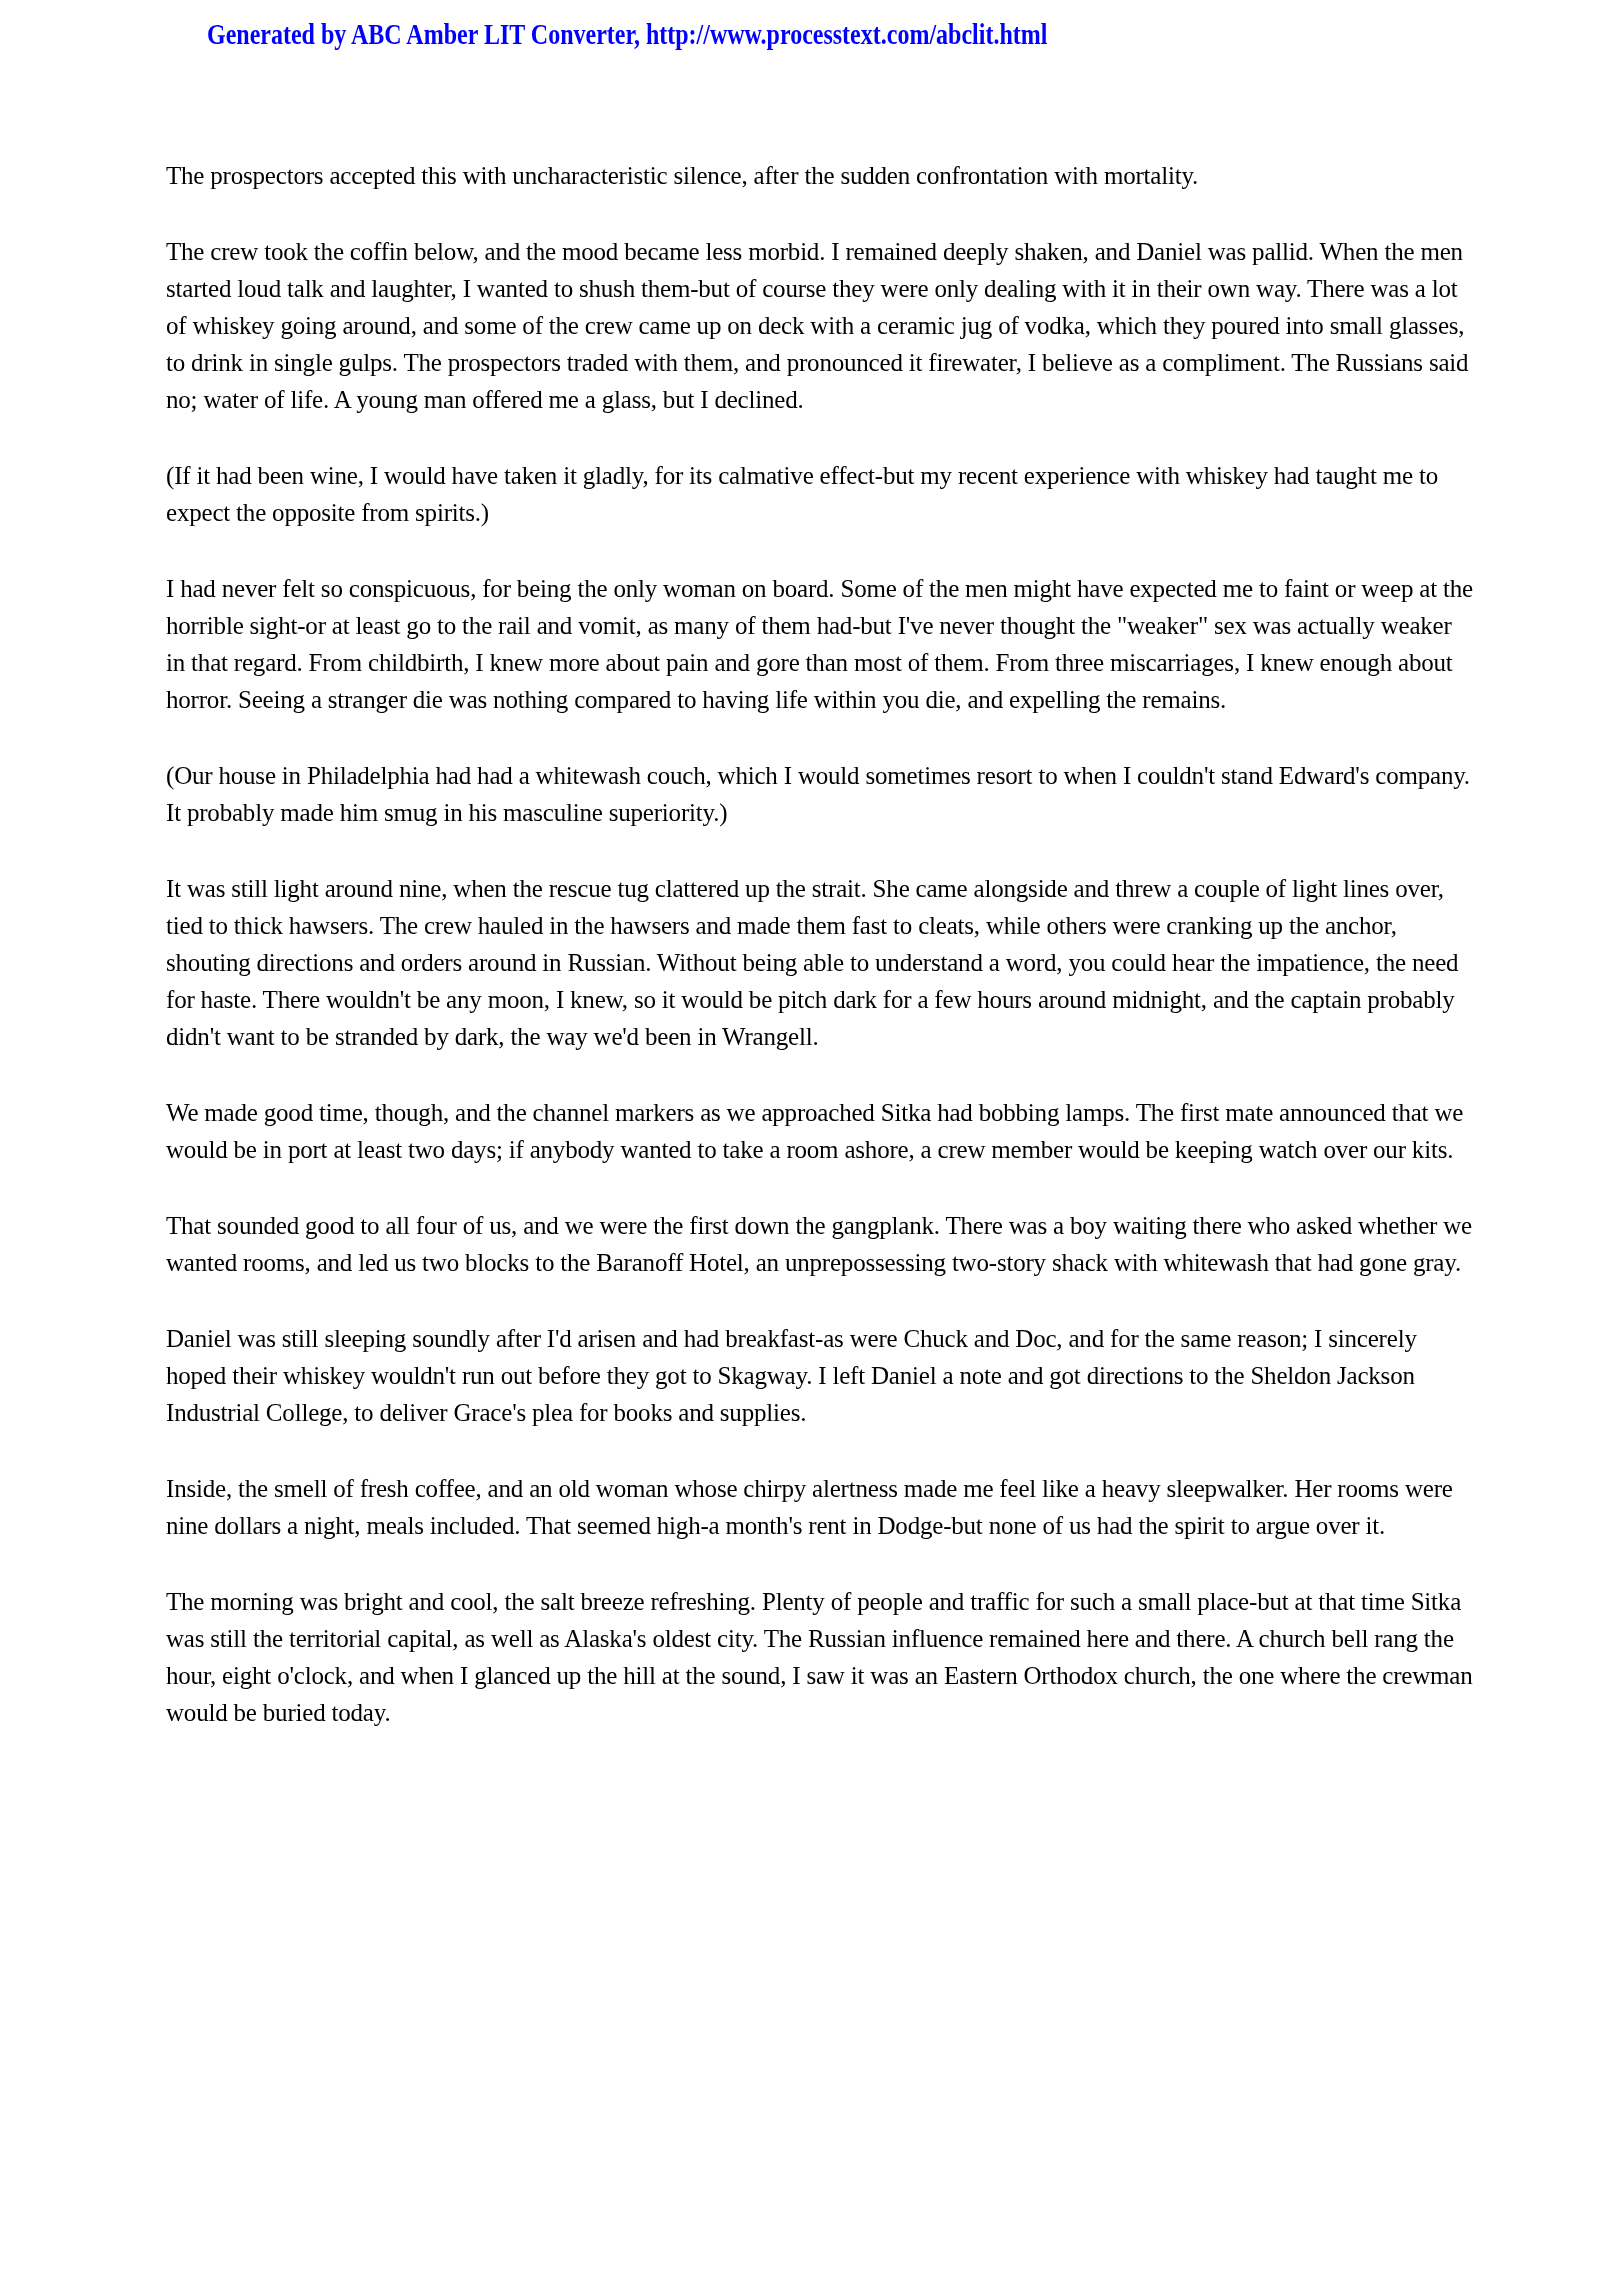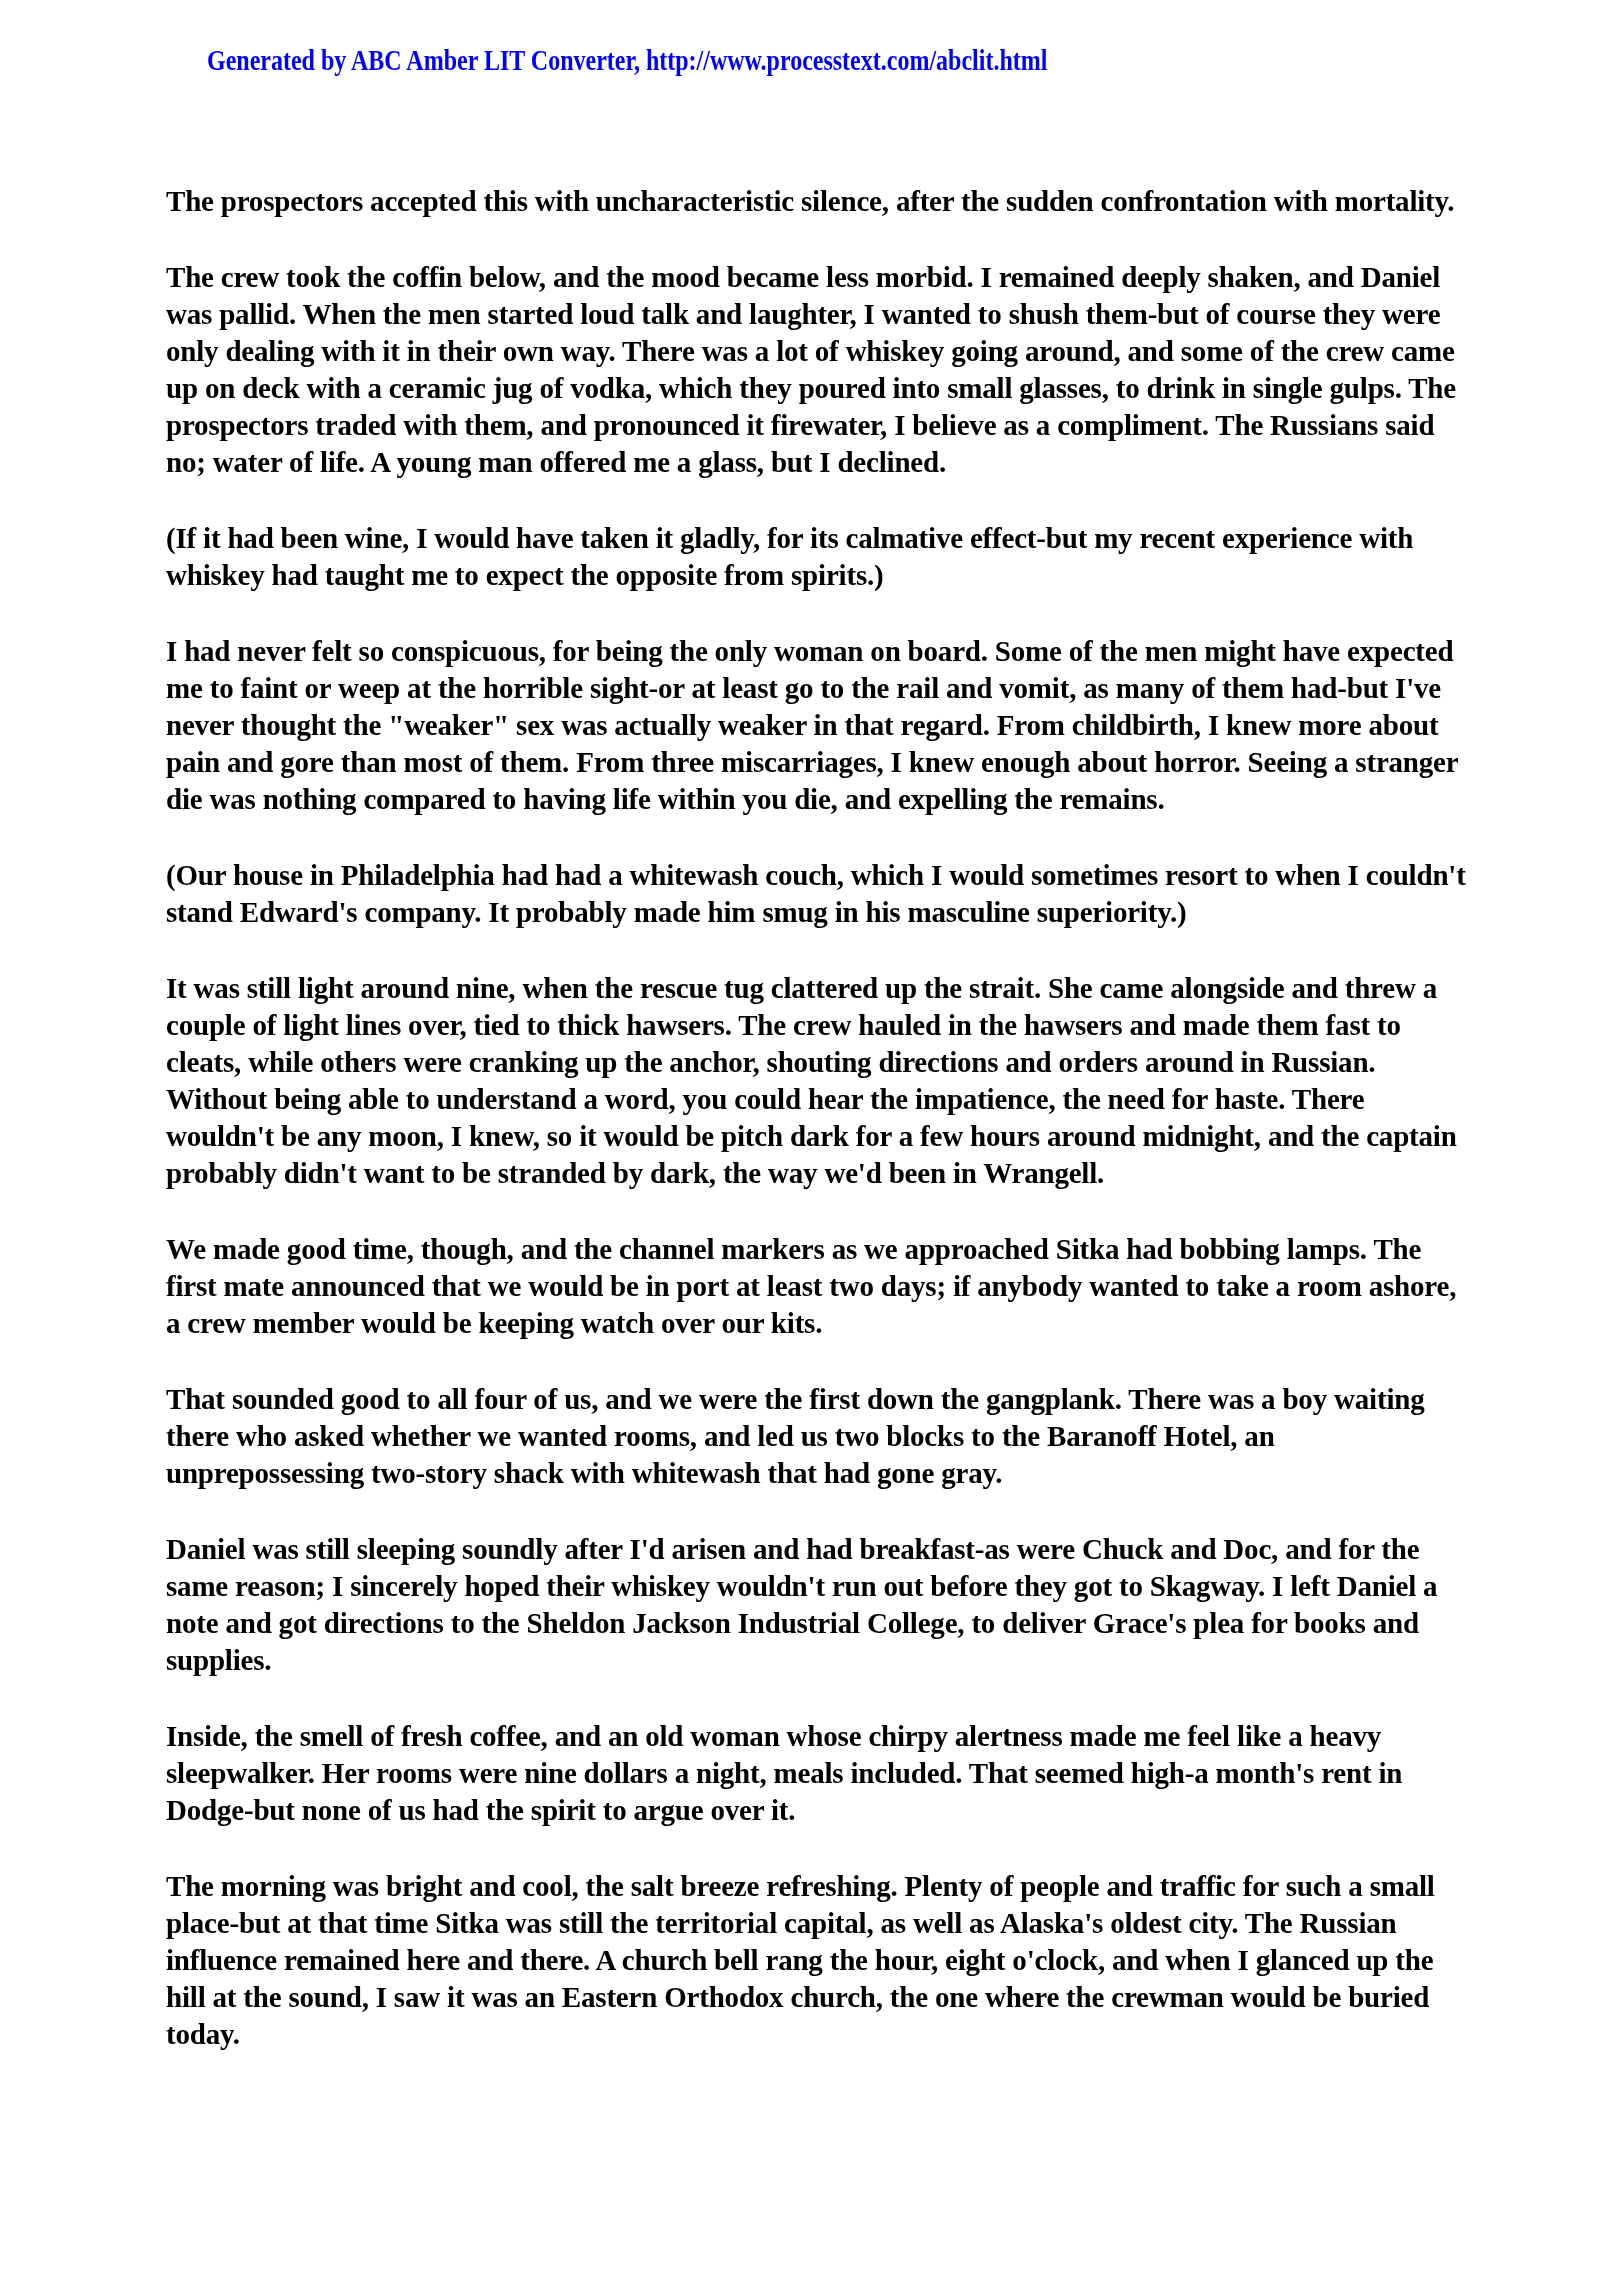--- a/index.html
+++ b/index.html
@@ -9,21 +9,21 @@
   }
   .page {
     position: relative;
     width: 1622px;
     height: 2295px;
     background: var(--page-bg, #ffffff);
     overflow: hidden;
     font-family: "Liberation Serif", serif;
   }
   .header {
-    padding-top: 42px;
+    padding-top: 16px;
     white-space: nowrap;
   }
   .banner-link {
     display: inline-block;
     margin-left: 207px;
     transform: scaleX(0.8);
     transform-origin: left center;
     font-family: "Liberation Serif", serif;
     font-weight: bold;
     font-size: 30px;
@@ -33,25 +33,24 @@
     cursor: pointer;
   }
   .content {
     margin-top: 105px;
     padding-left: 166px;
     width: 1309px;
     color: var(--text-color, #000000);
   }
   .content p {
     margin: 0 0 39px 0;
-    font-size: 29px;
+    font-size: 25px;
     line-height: 37px;
     letter-spacing: -0.2px;
     text-align: left;
-    font-weight: bold;
   }
 </style>
 </head>
 <body>
 
 <div class="page">
 
   <div class="header">
     <a href="#" class="banner-link">Generated by ABC Amber LIT Converter, http://www.processtext.com/abclit.html</a>
   </div>

